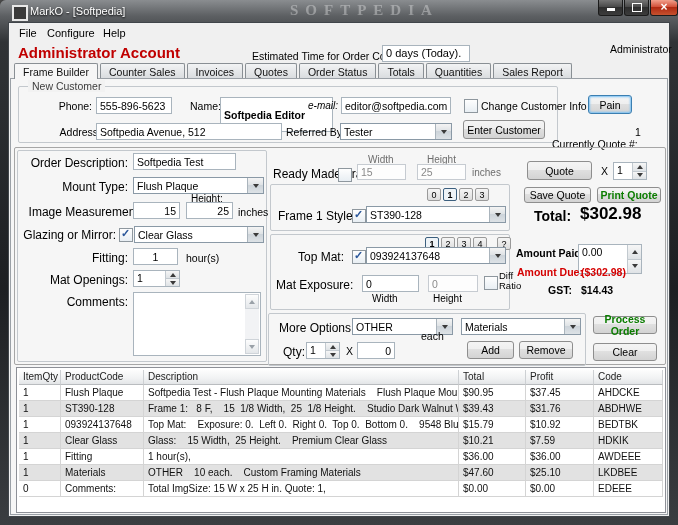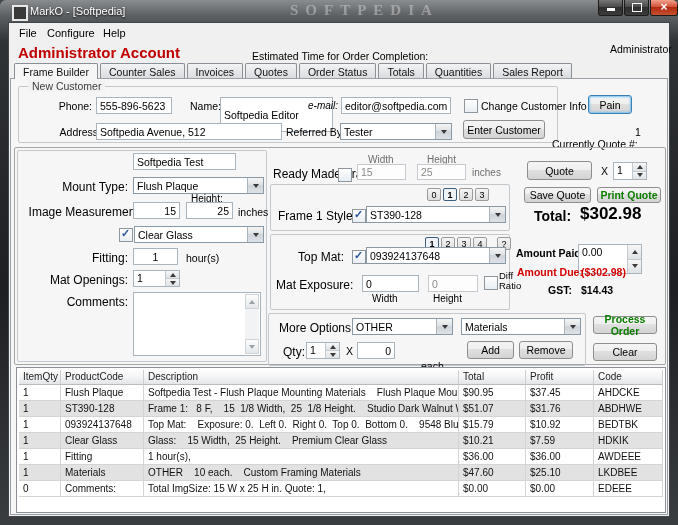--- a/index.html
+++ b/index.html
@@ -87,20 +87,21 @@
   </div>
 
   <div class="client"></div>
 
   <div class="menu-item" style="left:14px;top:25px;">File</div>
   <div class="menu-item" style="left:42px;top:25px;">Configure</div>
   <div class="menu-item" style="left:98px;top:25px;">Help</div>
 
   <div class="lbl b red" style="left:18px;top:44px;font-size:15px;">Administrator Account</div>
   <div class="lbl" style="left:252px;top:50px;font-size:10.5px;">Estimated Time for Order Completion:</div>
+  <div class="tbox" style="left:382px;top:45px;width:88px;height:17px;font-size:11px;">0 days (Today).</div>
   <div class="lbl" style="left:610px;top:43px;font-size:10.5px;">Administrator</div>
 
   <div class="tabs">
     <div class="tab active">Frame Builder</div>
     <div class="tab">Counter Sales</div>
     <div class="tab">Invoices</div>
     <div class="tab">Quotes</div>
     <div class="tab">Order Status</div>
     <div class="tab">Totals</div>
     <div class="tab">Quantities</div>
@@ -108,21 +109,21 @@
   </div>
 
   <div class="page"></div>
 
   <div class="grp" style="left:18px;top:86px;width:540px;height:57px;"></div>
   <div class="legend" style="left:28px;top:80px;">New Customer</div>
 
   <div class="lbl right" style="left:36px;top:100px;width:56px;font-size:10.5px;">Phone:</div>
   <input class="tbox" style="left: 96px; top: 97px; width: 76px; height: 17px;" value="555-896-5623">
   <div class="lbl" style="left:190px;top:100px;font-size:10.5px;">Name:</div>
-  <input class="tbox" style="left: 220px; top: 97px; width: 113px; height: 35px;" value="Softpedia Editor">
+  <input class="tbox" style="left: 220px; top: 97px; width: 113px; height: 35px; font-weight: bold;" value="Softpedia Editor">
   <div class="lbl right" style="left:300px;top:100px;width:38px;font-size:10px;font-style:italic;">e-mail:</div>
   <input class="tbox" style="left: 341px; top: 97px; width: 110px; height: 17px;" value="editor@softpedia.com">
   <span class="cb" style="left:464px;top:99px;"></span>
   <div class="lbl" style="left:481px;top:100px;font-size:10.5px;">Change Customer Info</div>
   <div class="btn focused" style="left:588px;top:95px;width:44px;height:19px;">Pain</div>
 
   <div class="lbl right" style="left:49px;top:126px;width:52px;font-size:10.5px;">Address:</div>
   <input class="tbox" style="left: 96px; top: 123px; width: 186px; height: 17px;" value="Softpedia Avenue, 512">
   <div class="lbl" style="left:286px;top:126px;font-size:10.5px;">Referred By:</div>
   <div class="combo" style="left:340px;top:123px;width:112px;height:17px;">
@@ -131,37 +132,39 @@
         <span class="tri-dn"></span>
       </span>
   </div>
   <div class="btn" style="left:463px;top:120px;width:82px;height:19px;">Enter Customer</div>
   <div class="lbl" style="left:552px;top:126px;font-size:10.5px;margin-top:12px;">Currently Quote #:</div>
   <div class="lbl" style="left:635px;top:126px;font-size:10.5px;">1</div>
 
   <div class="grp dark" style="left:14px;top:147px;width:652px;height:218px;"></div>
   <div class="grp" style="left:17px;top:150px;width:250px;height:212px;"></div>
 
+  <div class="lbl right" style="left:14px;top:156px;width:114px;">Order Description:</div>
   <input class="tbox" style="left: 133px; top: 153px; width: 103px; height: 17px;" value="Softpedia Test">
 
   <div class="lbl right" style="left:14px;top:180px;width:114px;">Mount Type:</div>
   <div class="combo" style="left:133px;top:177px;width:131px;height:17px;">
     <span class="val">Flush Plaque</span>
     <span class="dd">
         <span class="tri-dn"></span>
       </span>
   </div>
 
   <div class="lbl small" style="left:137px;top:193px;margin-top:13px;">Width:</div>
   <div class="lbl small" style="left:191px;top:193px;">Height:</div>
   <div class="lbl right" style="left:28px;top:205px;width:114px;">Image Measurement:</div>
   <input class="tbox ra" style="left: 133px; top: 202px; width: 47px; height: 17px;" value="15">
   <input class="tbox ra" style="left: 186px; top: 202px; width: 47px; height: 17px;" value="25">
   <div class="lbl" style="left:238px;top:206px;font-size:10.5px;">inches</div>
 
+  <div class="lbl right" style="left:14px;top:228px;width:102px;">Glazing or Mirror:</div>
   <span class="cb checked" style="left:119px;top:228px;"></span>
   <div class="combo" style="left:134px;top:226px;width:130px;height:17px;">
     <span class="val">Clear Glass</span>
     <span class="dd">
         <span class="tri-dn"></span>
       </span>
   </div>
 
   <div class="lbl right" style="left:14px;top:251px;width:114px;">Fitting:</div>
   <input class="tbox ce" style="left: 133px; top: 248px; width: 45px; height: 17px;" value="1">
@@ -258,21 +261,21 @@
         <span class="sa">
           <span class="tri-up"></span>
         </span>
         <span class="sa">
           <span class="tri-dn"></span>
         </span>
       </span>
   </div>
   <div class="lbl" style="left:346px;top:345px;font-size:10.5px;">X</div>
   <input class="tbox ra" style="left: 357px; top: 342px; width: 38px; height: 17px;" value="0">
-  <div class="lbl" style="left:421px;top:360px;font-size:10.5px;">each</div>
+  <div class="lbl" style="left:421px;top:330px;font-size:10.5px;">each</div>
   <div class="btn" style="left:467px;top:341px;width:47px;height:18px;">Add</div>
   <div class="btn" style="left:519px;top:341px;width:54px;height:18px;">Remove</div>
 
   <div class="btn" style="left:527px;top:161px;width:65px;height:19px;">Quote</div>
   <div class="lbl" style="left:601px;top:165px;font-size:10.5px;">X</div>
   <div class="spin" style="left:613px;top:162px;width:34px;height:18px;">
     <span class="val">1</span>
     <span class="arrows">
         <span class="sa">
           <span class="tri-up"></span>
@@ -320,21 +323,21 @@
       <div class="gc c1">Flush Plaque</div>
       <div class="gc c2">Softpedia Test - Flush Plaque Mounting Materials    Flush Plaque Mounting  ImgSize: 15 W ...</div>
       <div class="gc c3">$90.95</div>
       <div class="gc c4">$37.45</div>
       <div class="gc c5">AHDCKE</div>
     </div>
         <div class="grow">
       <div class="gc c0">1</div>
       <div class="gc c1">ST390-128</div>
       <div class="gc c2">Frame 1:   8 F,    15  1/8 Width,  25  1/8 Height.    Studio Dark Walnut Wide</div>
-      <div class="gc c3">$51.07</div>
+      <div class="gc c3">$39.43</div>
       <div class="gc c4">$31.76</div>
       <div class="gc c5">ABDHWE</div>
     </div>
         <div class="grow">
       <div class="gc c0">1</div>
       <div class="gc c1">093924137648</div>
       <div class="gc c2">Top Mat:    Exposure: 0.  Left 0.  Right 0.  Top 0.  Bottom 0.    9548 Blue Lilac</div>
       <div class="gc c3">$15.79</div>
       <div class="gc c4">$10.92</div>
       <div class="gc c5">BEDTBK</div>

